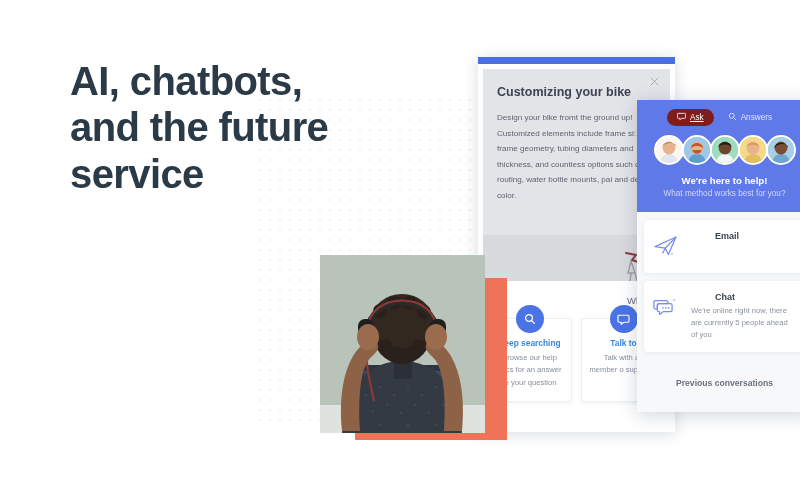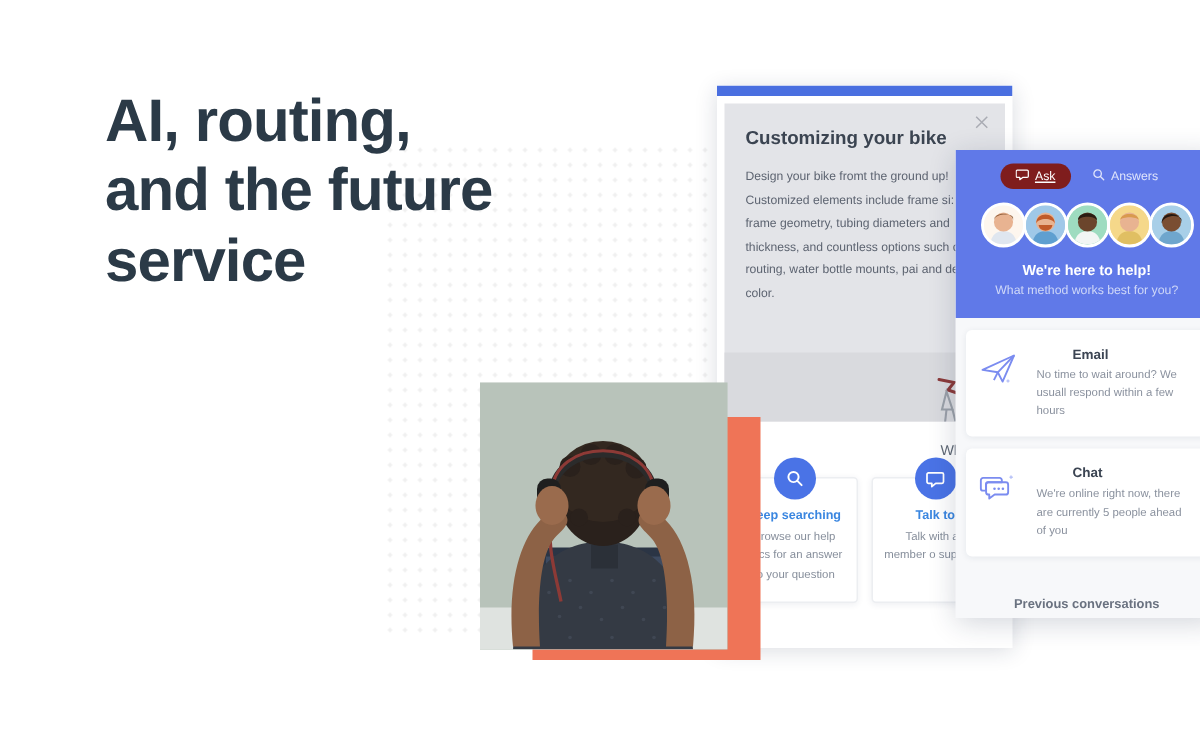--- a/index.html
+++ b/index.html
@@ -177,21 +177,21 @@
     text-align:center; font-size:8.6px; color:#6a7280; font-weight:bold;
     padding:18px 0 10px 0;
   }
 </style>
 </head>
 <body>
 
 <div class="dot-field"></div>
 
 <h1 class="headline">
-  <span class="ln">AI, routing,</span>
+  <span class="ln">AI, chatbots,</span>
   <span class="ln">and the future</span>
   <span class="ln">service</span>
 </h1>
 
 <div class="article-card">
   <div class="article-topbar"></div>
 
   <div class="article-inner">
     <div class="article-close" style="font-size:0;">
       <svg width="9" height="9" viewBox="0 0 9 9" aria-hidden="true">
@@ -373,21 +373,20 @@
       <div class="method-ico">
         <svg width="28" height="24" viewBox="0 0 28 24" aria-hidden="true">
           <path d="M3 12.6 L24 3 L16.4 20.4 L13.2 14.2 Z" stroke="#7b8cf0" stroke-width="1.25" fill="none" stroke-linejoin="round"></path>
           <path d="M13.2 14.2 L24 3" stroke="#7b8cf0" stroke-width="1.25" fill="none"></path>
           <path d="M10.6 19.4 L13.2 14.2" stroke="#7b8cf0" stroke-width="1.25" fill="none"></path>
           <path d="M20 19 l0 2 M19 20 l2 0" stroke="#b9c3f7" stroke-width="1" fill="none"></path>
         </svg>
       </div>
       <div>
         <div class="method-title">Email</div>
-        <div class="method-desc">No time to wait around? We usuall respond within a few hours</div>
       </div>
     </div>
 
     <div class="method">
       <div class="method-ico">
         <svg width="28" height="24" viewBox="0 0 28 24" aria-hidden="true">
           <path d="M7 8.5 h11.5 a1.6 1.6 0 0 1 1.6 1.6 v5 a1.6 1.6 0 0 1 -1.6 1.6 h-7.4 l-3.6 2.7 v-2.7 h-0.5 a1.6 1.6 0 0 1 -1.6 -1.6 v-5 a1.6 1.6 0 0 1 1.6 -1.6 z" stroke="#7b8cf0" stroke-width="1.25" fill="none" stroke-linejoin="round"></path>
           <path d="M3.4 5.6 h11 a1.5 1.5 0 0 1 1.5 1.5 v1.4 h-9 a1.6 1.6 0 0 0 -1.6 1.6 v4 h-1.9 a1.5 1.5 0 0 1 -1.5 -1.5 v-5.5 a1.5 1.5 0 0 1 1.5 -1.5 z" stroke="#7b8cf0" stroke-width="1.25" fill="none" stroke-linejoin="round"></path>
           <circle cx="11" cy="12.8" r="0.85" fill="#7b8cf0"></circle>
           <circle cx="13.8" cy="12.8" r="0.85" fill="#7b8cf0"></circle>

